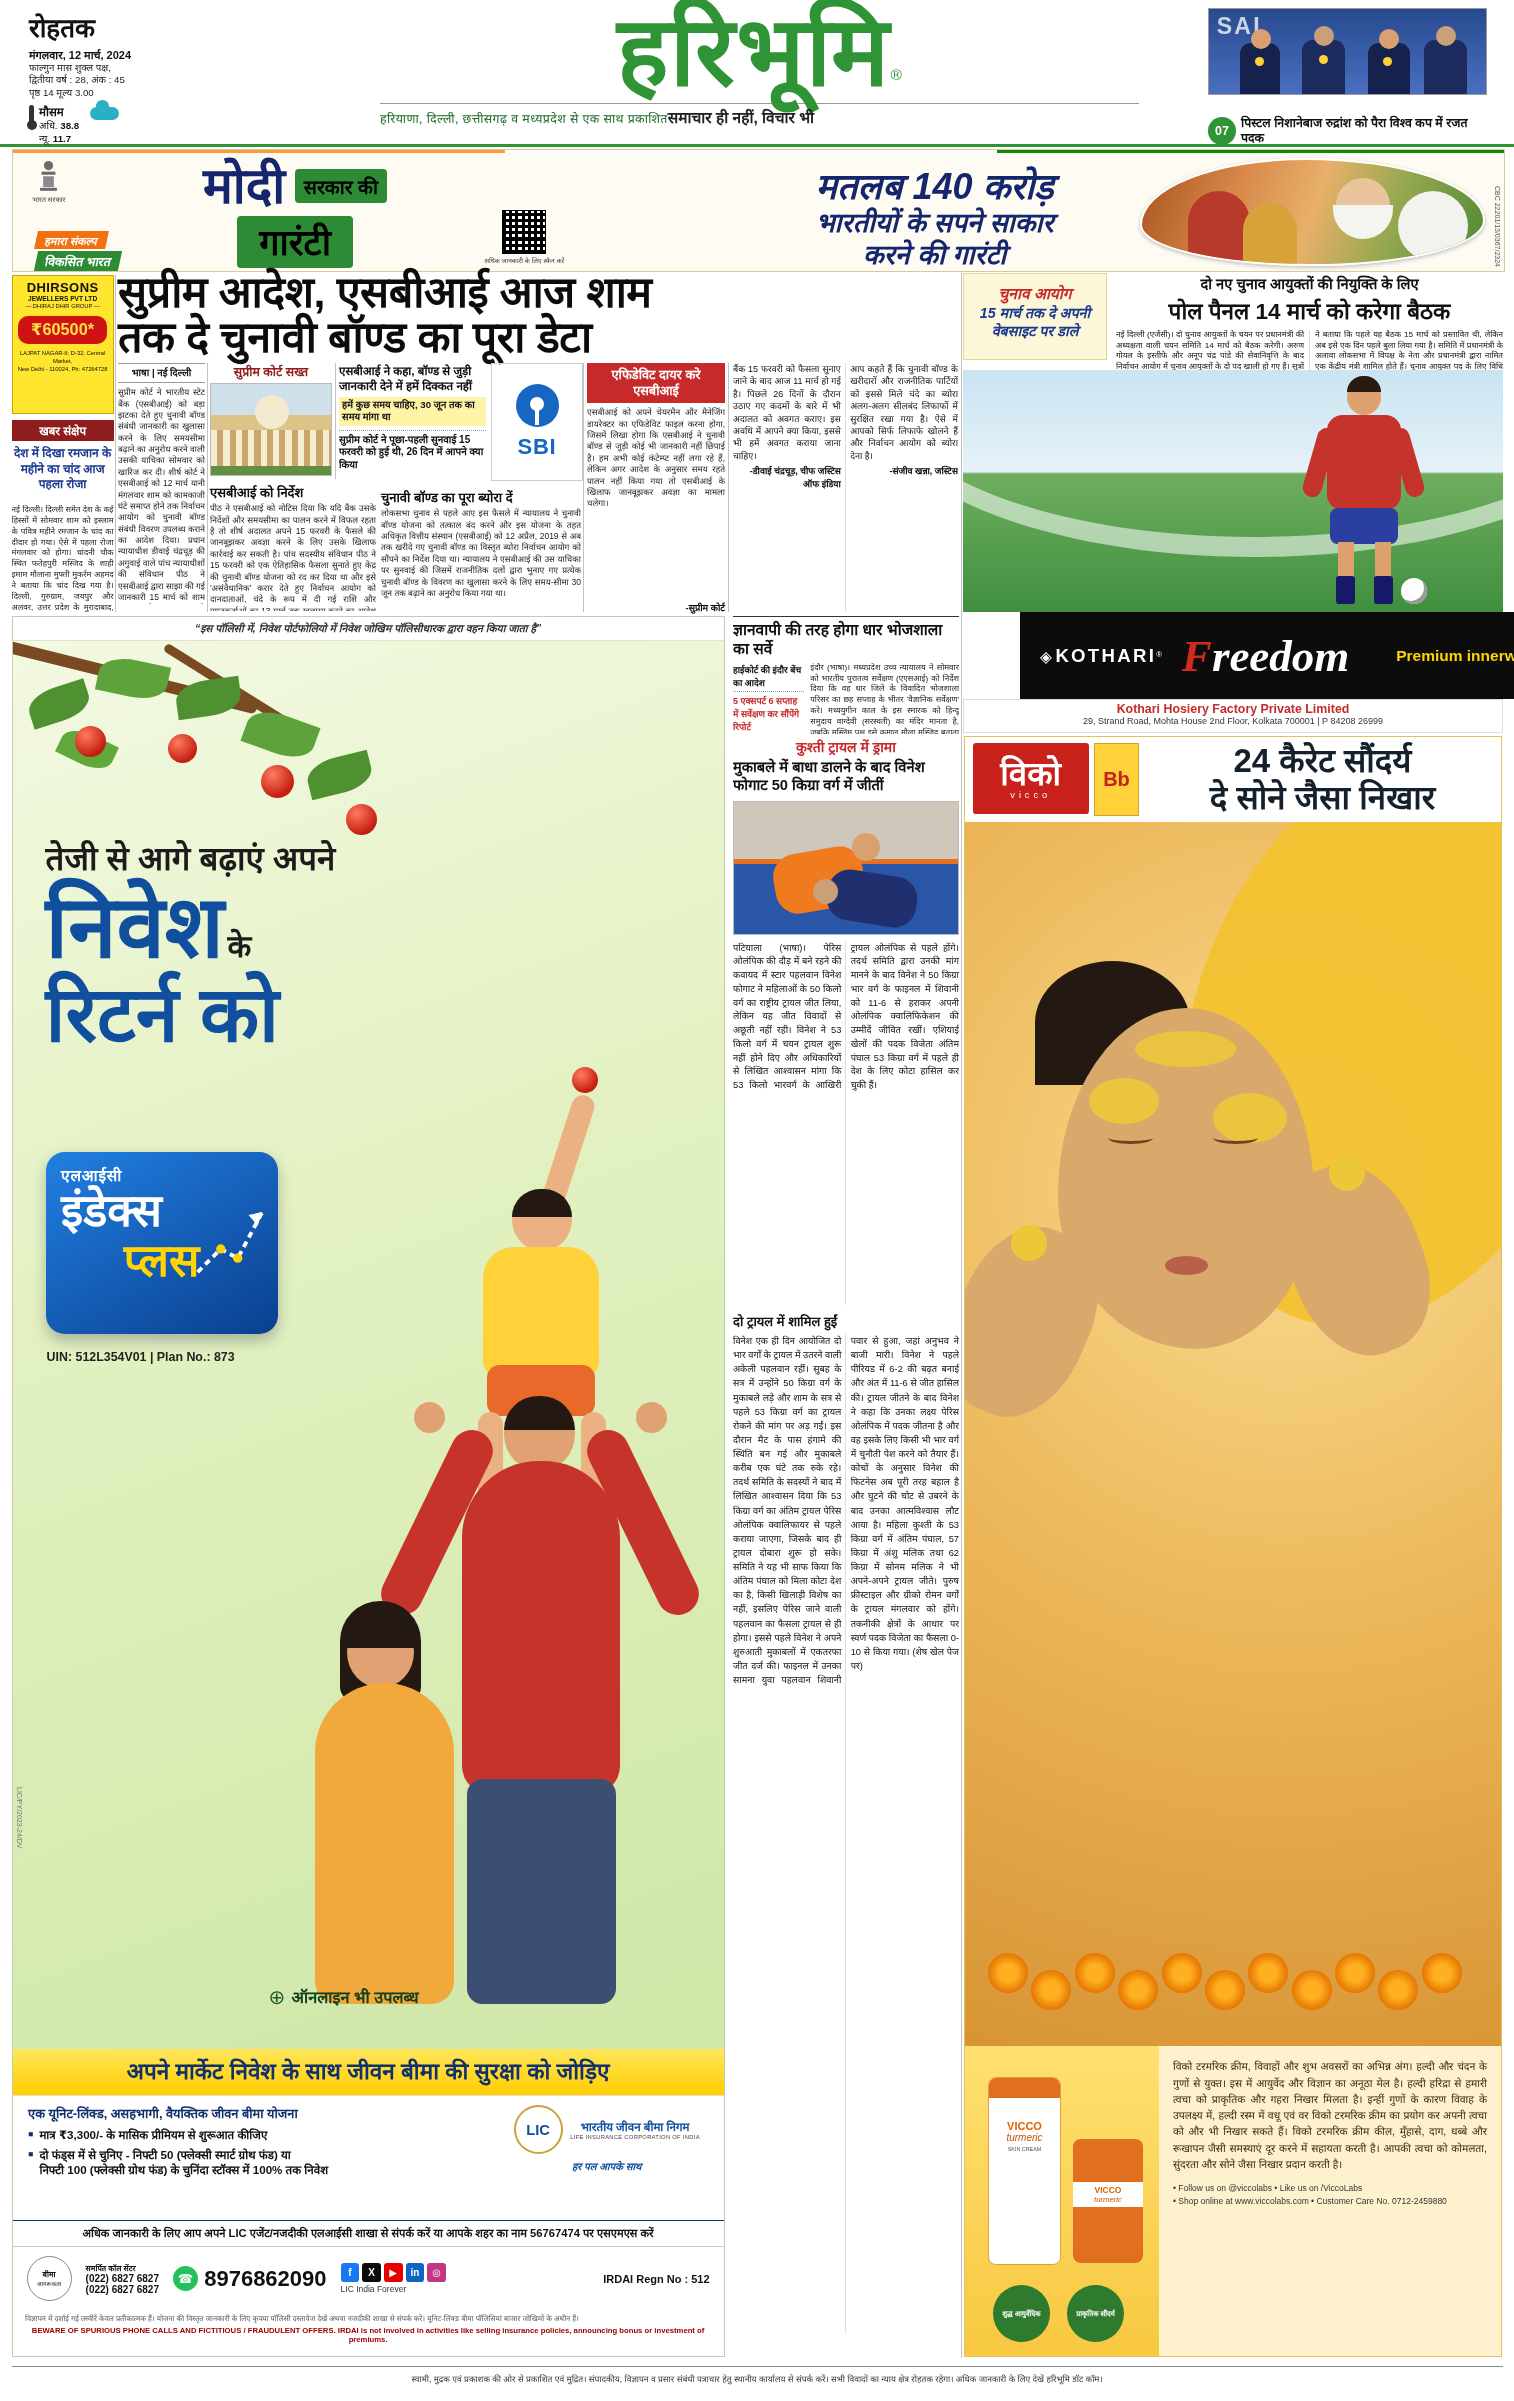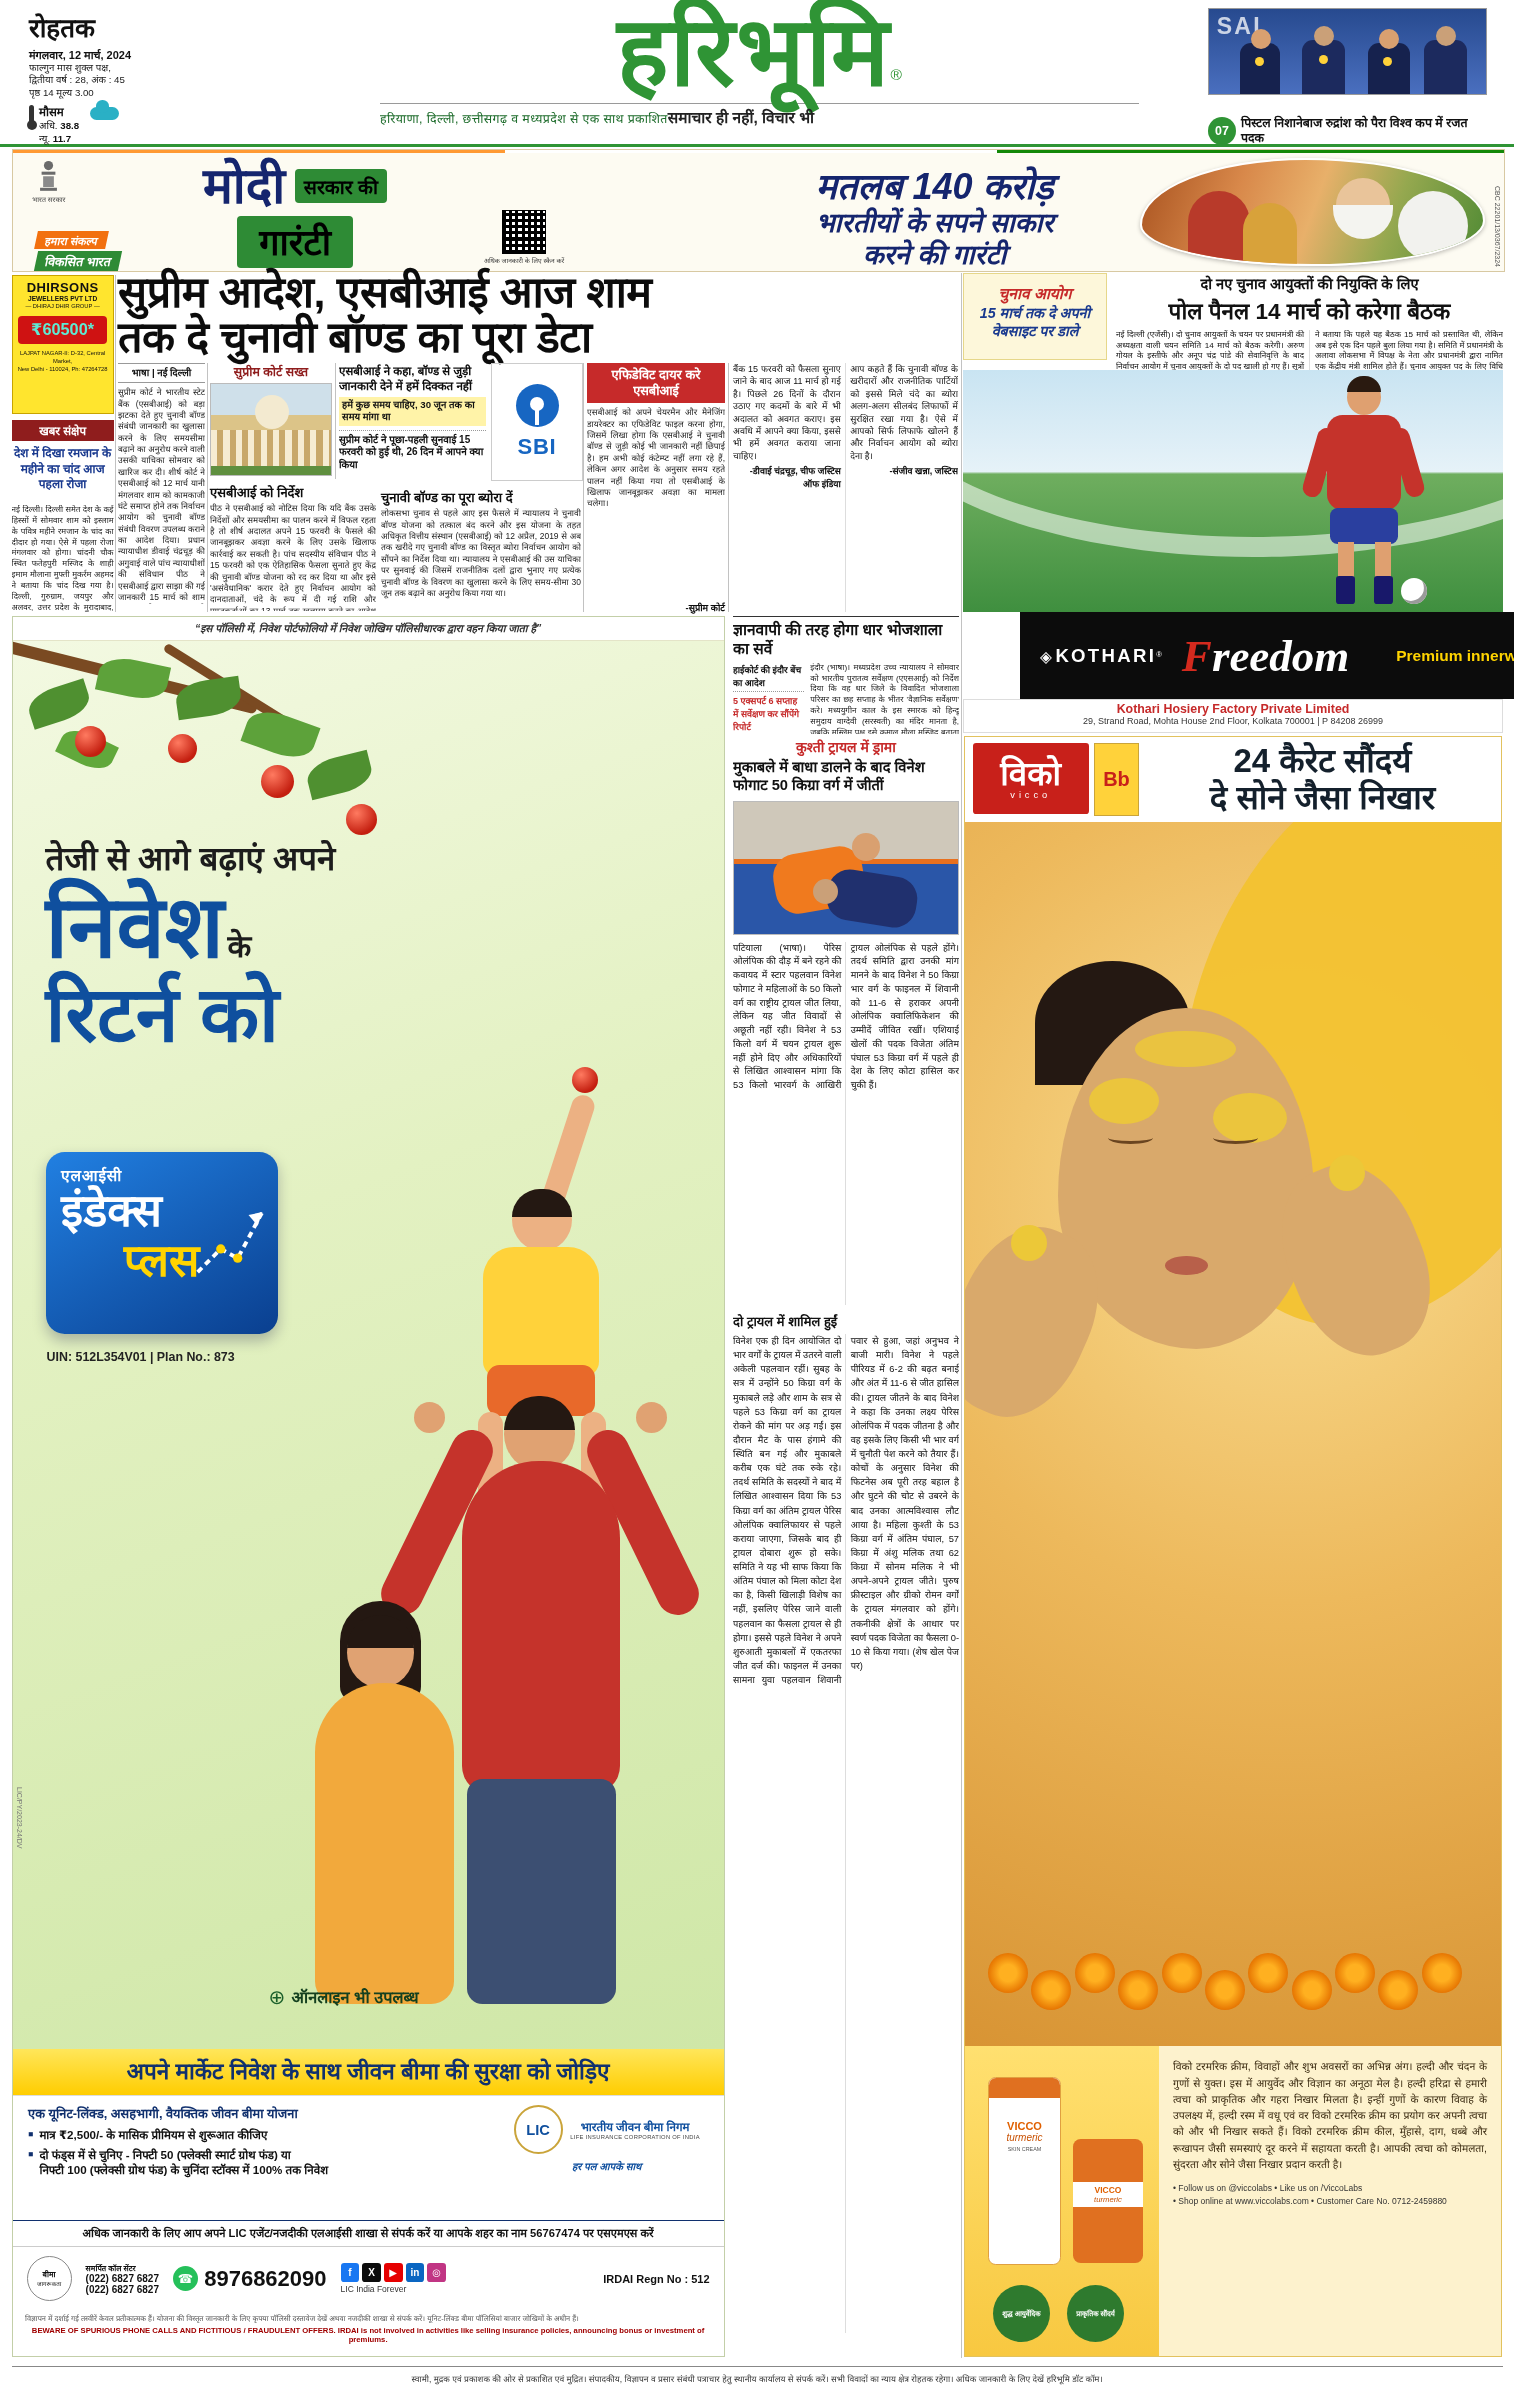--- a/index.html
+++ b/index.html
@@ -179,21 +179,21 @@
       <div class="abs" style="left:101px;top:43px;width:54px;height:62px;border-radius:28px 28px 0 0;background:#d8a23a;"></div>
     </div>
     <div class="abs" style="right:2.3px;top:36px;writing-mode:vertical-rl;font-size:7px;color:#555;">CBC 22201/13/0367/2324</div>
   </section>
 
   <aside>
     <div class="abs center" style="left:11.6px;top:275px;width:102px;height:139px;background:#ffe52e;border:0.8px solid #c8a400;padding:3.9px 2.3px;box-sizing:border-box;">
       <div style="font-size:13px;font-weight:800;letter-spacing:0.4px;">DHIRSONS</div>
       <div style="font-size:6.6px;font-weight:700;">JEWELLERS PVT LTD</div>
       <div style="font-size:5.8px;margin-top:1.5px;">— DHIRAJ DHIR GROUP —</div>
-      <div style="background:#cf1212;color:#5eead4;font-size:16.3px;font-weight:800;border-radius:4px;margin:6.2px 3.1px;padding:4.6px 0;">₹60500*</div>
+      <div style="background:#cf1212;color:#fde047;font-size:16.3px;font-weight:800;border-radius:10px;margin:6.2px 3.1px;padding:4.6px 0;">₹60500*</div>
       <div style="font-size:5.8px;line-height:1.35;">LAJPAT NAGAR-II: D-32, Central Market,</div>
       <div style="font-size:5.8px;line-height:1.35;">New Delhi - 110024, Ph: 47264728</div>
     </div>
 
     <div class="abs center" style="left:11.6px;top:420px;width:102px;height:21px;background:#8f1d1d;color:#fff;font-size:11.6px;font-weight:800;line-height:21px;">खबर संक्षेप</div>
     <div class="abs center" style="left:11.6px;top:446px;width:102px;color:#1a3a8f;font-size:12px;font-weight:800;line-height:1.3;">देश में दिखा रमजान के महीने का चांद आज पहला रोजा</div>
     <div class="abs bt" style="left:11.6px;top:505px;width:102px;height:107px;font-size:8.1px;">नई दिल्ली। दिल्ली समेत देश के कई हिस्सों में सोमवार शाम को इस्लाम के पवित्र महीने रमजान के चांद का दीदार हो गया। ऐसे में पहला रोजा मंगलवार को होगा। चांदनी चौक स्थित फतेहपुरी मस्जिद के शाही इमाम मौलाना मुफ्ती मुकर्रम अहमद ने बताया कि चांद दिख गया है। दिल्ली, गुरुग्राम, जयपुर और अलवर, उत्तर प्रदेश के मुरादाबाद, बरेली, बिहार के पटना और कई अन्य शहरों में भी रमजान के महीने का चांद देखा गया है और पहला रोजा मंगलवार को होगा। (भाषा)</div>
   </aside>
 
   <div class="vr" style="left:115px;top:275px;height:337px;"></div>
@@ -413,21 +413,21 @@
       <div class="abs" style="left:3.1px;top:1146px;writing-mode:vertical-rl;font-size:7px;color:#777;">LIC/PY/2023-24/DV</div>
     </div>
 
     <div class="banner-y" style="height:46px;line-height:46px;font-size:22.5px;">अपने मार्केट निवेश के साथ जीवन बीमा की सुरक्षा को जोड़िए</div>
 
     <div style="position:relative;height:125px;background:#fff;border-top:0.8px solid #ddd;padding:7.7px 15.5px;box-sizing:border-box;">
       <div style="width:465px;">
         <div style="font-size:12.8px;font-weight:800;color:#10306e;">एक यूनिट-लिंक्ड, असहभागी, वैयक्तिक जीवन बीमा योजना</div>
         <div class="bullet">
           <span class="bmark">■</span>
-          <span style="font-size:11.6px;font-weight:700;">मात्र ₹2,500/- के मासिक प्रीमियम से शुरूआत कीजिए</span>
+          <span style="font-size:11.6px;font-weight:700;">मात्र ₹3,300/- के मासिक प्रीमियम से शुरूआत कीजिए</span>
         </div>
         <div class="bullet">
           <span class="bmark">■</span>
           <span style="font-size:11.6px;font-weight:700;">
             <span style="display:block;">दो फंड्स में से चुनिए - निफ्टी 50 (फ्लेक्सी स्मार्ट ग्रोथ फंड) या</span>
             <span style="display:block;">निफ्टी 100 (फ्लेक्सी ग्रोथ फंड) के चुनिंदा स्टॉक्स में 100% तक निवेश</span>
           </span>
         </div>
       </div>
       <div class="abs center" style="right:12.4px;top:9.3px;width:209px;">

